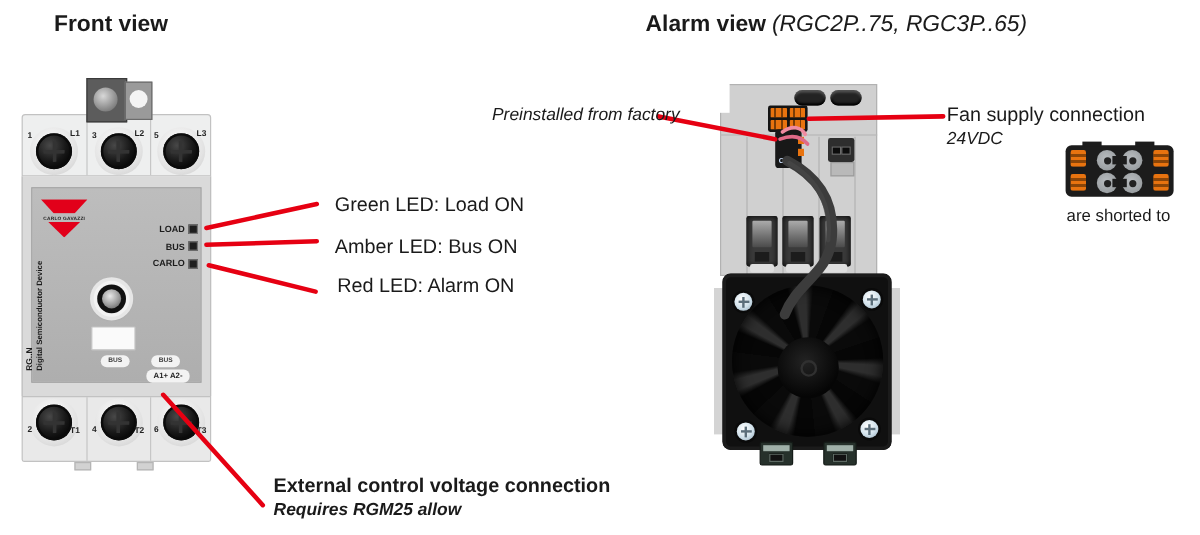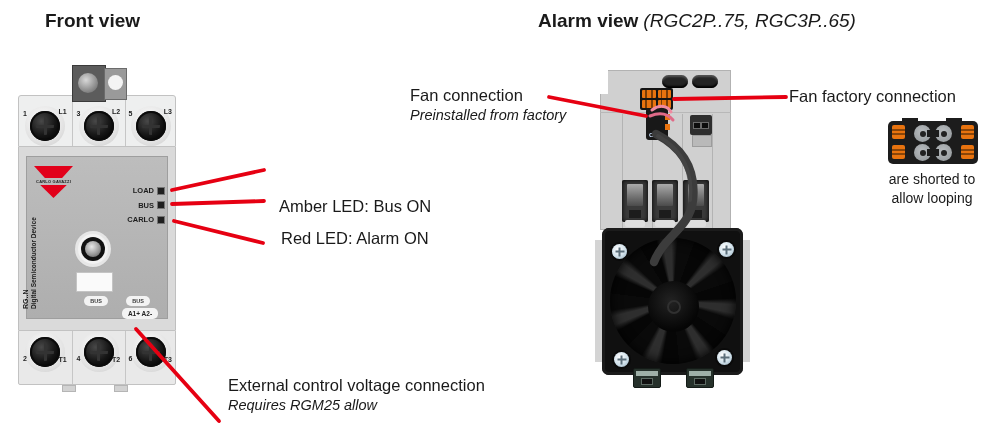--- a/index.html
+++ b/index.html
@@ -13,21 +13,21 @@
   .t-bottom{left:538px;top:10px;}
   .t-models{font-weight:normal;font-style:italic;margin-left:5px;}
 
   
   .co{position:absolute;z-index:7;white-space:nowrap;}
   .co .main{font-size:16.5px;}
   .co .sub{font-size:14.5px;font-style:italic;margin-top:2px;}
   .co-green{left:279px;top:162px;}
   .co-amber{left:279px;top:197px;}
   .co-red{left:281px;top:229px;}
-  .co-ext{left:228px;top:376px;}
+  .co-ext{left:228px;top:396px;font-weight:bold;}
   .co-fan{left:410px;top:86px;}
   .co-supply{left:789px;top:87px;}
   .note{position:absolute;left:870px;top:170px;width:124px;text-align:center;
         font-size:14px;line-height:18.5px;z-index:7;}
 
   
   .overlay{position:absolute;left:0;top:0;z-index:6;pointer-events:none;}
   .rl{stroke:var(--callout-red,#e60012);stroke-width:3.8;stroke-linecap:round;fill:none;}
   .cable{stroke:#3c3c3c;stroke-width:8.5;stroke-linecap:round;fill:none;}
   .cable2{stroke:#4a4a4a;stroke-width:4;stroke-linecap:round;fill:none;opacity:.6;}
@@ -325,35 +325,37 @@
     <path class="pinkw" d="M652,110 C660,104 668,106 671,112"></path>
     <path class="pinkw2" d="M650,116 C660,112 668,114 673,120"></path>
     <line class="rl" x1="172" y1="190" x2="264" y2="170"></line>
     <line class="rl" x1="172" y1="204" x2="264" y2="201"></line>
     <line class="rl" x1="174" y1="221" x2="263" y2="243"></line>
     <line class="rl" x1="136" y1="329" x2="219" y2="421"></line>
     <line class="rl" x1="549" y1="97" x2="646" y2="116"></line>
     <line class="rl" x1="674" y1="99" x2="786" y2="97"></line>
   </svg>
 
+  <div class="co co-green">
+    <div class="main">Green LED: Load ON</div>
+  </div>
   <div class="co co-red">
     <div class="main">Red LED: Alarm ON</div>
   </div>
   <div class="co co-amber">
     <div class="main">Amber LED: Bus ON</div>
   </div>
   <div class="co co-ext">
     <div class="main">External control voltage connection</div>
     <div class="sub">Requires RGM25 allow</div>
   </div>
   <div class="co co-fan">
-    <div class="main">Fan connection</div>
     <div class="sub">Preinstalled from factory</div>
   </div>
   <div class="co co-supply">
-    <div class="main">Fan factory connection</div>
+    <div class="main">Fan supply connection</div>
+    <div class="sub">24VDC</div>
   </div>
   <div class="note">
     <div>are shorted to</div>
-    <div>allow looping</div>
   </div>
 
 </div>
 
 </body></html>

